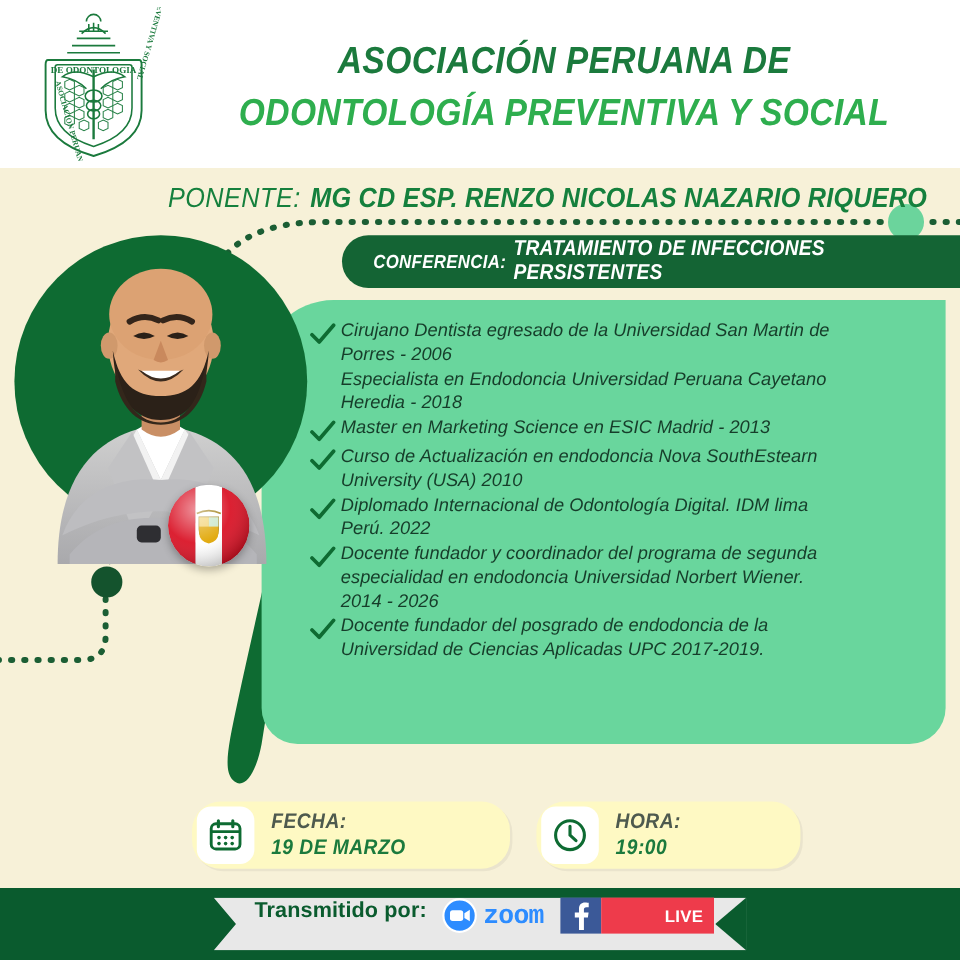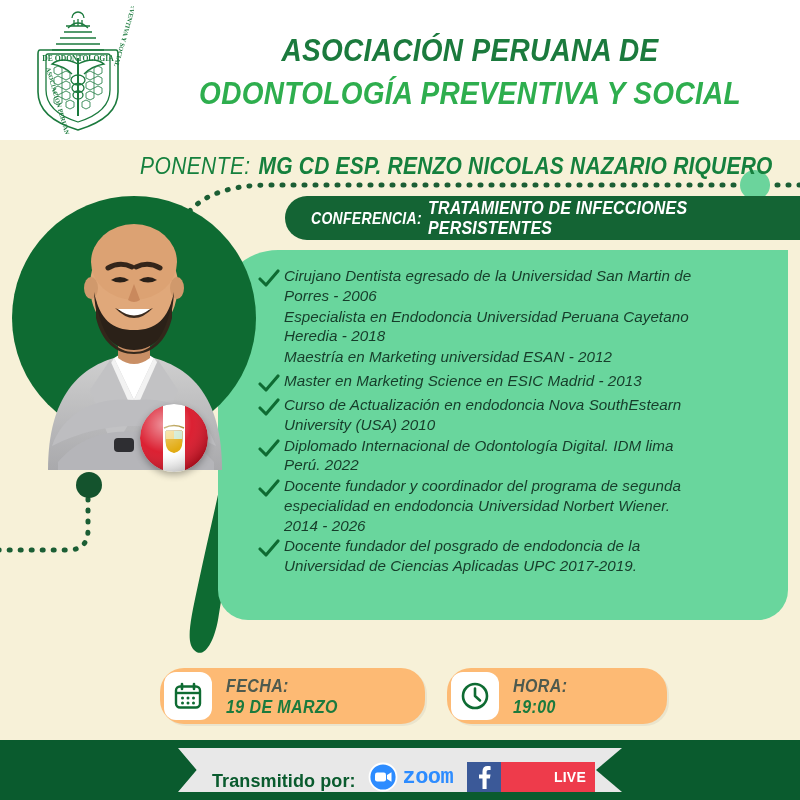--- a/index.html
+++ b/index.html
@@ -64,38 +64,38 @@
   .card{position:absolute;left:218px;top:250px;width:570px;height:370px;background:#69D69D;
     border-radius:60px 0 30px 30px;z-index:10;}
   .card-inner{position:absolute;left:258px;top:266px;width:450px;z-index:12;}
   .bullet{display:flex;align-items:flex-start;margin-bottom:1px;}
   .check{flex:0 0 22px;width:22px;height:20px;margin-right:4px;margin-top:3px;}
   .btxt{font-size:15.2px;font-style:italic;color:#163D2A;line-height:1.30;letter-spacing:.05px;}
   .bullet.nocheck .check{visibility:hidden;}
 
   
   .chips{position:absolute;left:160px;top:668px;z-index:14;display:flex;align-items:center;gap:22px;}
-  .chip{height:56px;background:#fdba74;border-radius:24px;display:flex;align-items:center;
+  .chip{height:56px;background:#fef9c3;border-radius:24px;display:flex;align-items:center;
     padding-right:20px;box-shadow:2px 2px 0 rgba(0,0,0,.05);}
   .chip .iconbox{width:48px;height:48px;background:#FFFFFF;border-radius:12px;margin:0 14px 0 4px;
     display:flex;align-items:center;justify-content:center;flex:0 0 48px;}
   .chip .txt{line-height:1.12;}
   .chip .k{font-size:16px;font-weight:bold;font-style:italic;color:#4E5A4E;letter-spacing:.4px;transform:scaleY(1.1);}
   .chip .v{font-size:16px;font-weight:bold;font-style:italic;color:#1B7A3D;letter-spacing:.4px;transform:scaleY(1.1);margin-top:3px;}
   .chip.fecha{width:245px;}
   .chip.hora{width:200px;}
 
   
   .footer{position:absolute;left:0;top:740px;width:800px;height:60px;background:#0A5B2E;z-index:20;}
   .ribbon{position:absolute;left:178px;top:748px;width:444px;height:44px;background:#E8E8E8;z-index:22;
     clip-path:polygon(0 0,100% 0,100% 100%,0 100%,4.2% 50%);}
   .ribbon-r{position:absolute;right:0;top:0;width:26px;height:44px;background:#0A5B2E;
     clip-path:polygon(100% 0,100% 100%,0 50%);}
   .foot-row{position:absolute;left:178px;top:748px;width:444px;height:44px;z-index:24;
-    display:flex;align-items:flex-end;padding-left:34px;box-sizing:border-box;}
+    display:flex;align-items:flex-start;padding-left:34px;box-sizing:border-box;}
   .foot-label{font-size:18px;font-weight:bold;color:#0A5B2E;letter-spacing:.1px;}
   .zoom-logo{display:flex;align-items:center;margin-left:12px;}
   .zoom-word{font-size:22px;font-weight:bold;color:#2D8CFF;letter-spacing:-.6px;margin-left:5px;font-family:Liberation Mono, monospace;}
   .fb-box{width:34px;height:30px;background:#3B5998;display:flex;align-items:center;justify-content:center;margin-left:14px;}
   .live-box{height:30px;background:#EE3B4B;display:flex;align-items:center;justify-content:center;padding:0 9px;}
   .live-txt{font-size:14px;font-weight:bold;color:#ffffff;letter-spacing:.2px;margin-left:44px;}
 </style>
 </head>
 <body>
 
@@ -267,24 +267,20 @@
       <div class="bullet">
         <svg class="check" viewBox="0 0 22 20">
           <path d="M2 10 L 8 16 L 20 2" fill="none" stroke="#0E6B32" stroke-width="3.1" stroke-linecap="round" stroke-linejoin="round"></path>
         </svg>
         <div class="btxt">Cirujano Dentista egresado de la  Universidad San Martin de Porres - 2006</div>
       </div>
       <div class="bullet nocheck">
         <svg class="check" viewBox="0 0 22 20"></svg>
         <div class="btxt">Especialista en Endodoncia Universidad Peruana Cayetano Heredia - 2018</div>
       </div>
-      <div class="bullet nocheck">
-        <svg class="check" viewBox="0 0 22 20"></svg>
-        <div class="btxt">Maestría en Marketing universidad ESAN - 2012</div>
-      </div>
       <div class="bullet">
         <svg class="check" viewBox="0 0 22 20">
           <path d="M2 10 L 8 16 L 20 2" fill="none" stroke="#0E6B32" stroke-width="3.1" stroke-linecap="round" stroke-linejoin="round"></path>
         </svg>
         <div class="btxt">Master en Marketing Science en ESIC Madrid - 2013</div>
       </div>
       <div class="bullet">
         <svg class="check" viewBox="0 0 22 20">
           <path d="M2 10 L 8 16 L 20 2" fill="none" stroke="#0E6B32" stroke-width="3.1" stroke-linecap="round" stroke-linejoin="round"></path>
         </svg>

